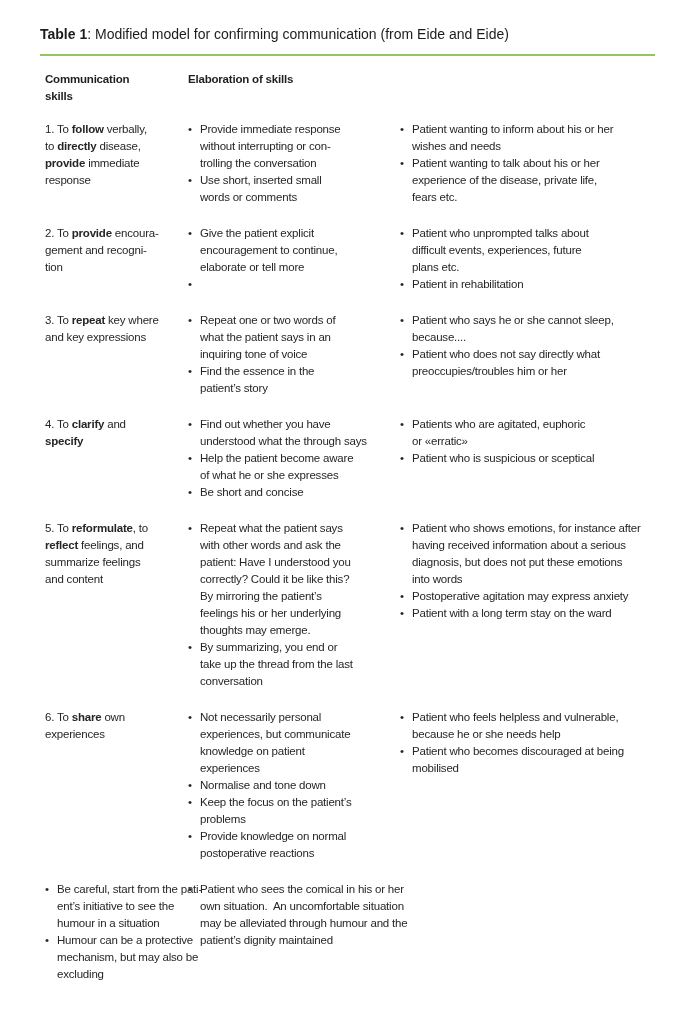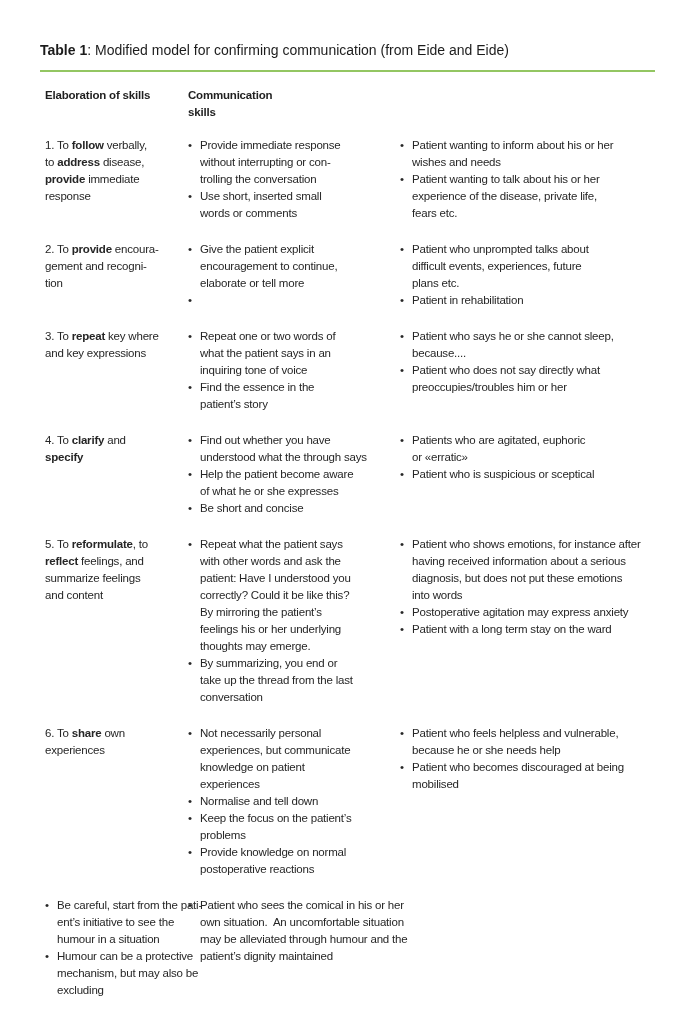--- a/index.html
+++ b/index.html
@@ -5,21 +5,21 @@
   html, body { margin: 0; padding: 0; background: #ffffff; }
   body {
     width: 694px; height: 1024px;
     font-family: "Liberation Sans", sans-serif;
     color: #262626;
     overflow: hidden;
   }
   .page {
     box-sizing: border-box;
     width: 694px; height: 1024px;
-    padding: 40px 39px 0 40px;
+    padding: 24px 39px 0 40px;
     background: #ffffff;
   }
   .title {
     margin: 0 0 10px 0;
     font-size: 14px;
     line-height: 20px;
     color: #1c1c1c;
     white-space: pre;
   }
   .title b { font-weight: bold; }
@@ -50,29 +50,29 @@
 </style>
 </head>
 <body style="color: rgb(38, 38, 38);">
 
 <div class="page">
   <p class="title"><b>Table 1</b><span>: Modified model for confirming communication (from Eide and Eide)</span></p>
 
   <div class="rule top" style="background: rgb(147, 198, 98);"></div>
 
   <div class="row hdr">
-    <div class="cell">Elaboration of skills</div>
     <div class="cell">Communication
 skills</div>
+    <div class="cell">Elaboration of skills</div>
   </div>
 
   <div>
       <div class="row body-row">
         <div class="cell"><span>1. To </span><b>follow</b><span> verbally,
-to </span><b>address</b><span> disease,
+to </span><b>directly</b><span> disease,
 </span><b>provide</b><span> immediate
 response</span></div>
         <div class="cell"><div class="bullet"><span class="marker">•</span><span class="btext">Provide immediate response
 without interrupting or con-
 trolling the conversation</span></div><div class="bullet"><span class="marker">•</span><span class="btext">Use short, inserted small
 words or comments</span></div></div>
         <div class="cell"><div class="bullet"><span class="marker">•</span><span class="btext">Patient wanting to inform about his or her
 wishes and needs</span></div><div class="bullet"><span class="marker">•</span><span class="btext">Patient wanting to talk about his or her
 experience of the disease, private life,
 fears etc.</span></div></div>
@@ -126,21 +126,21 @@
 having received information about a serious
 diagnosis, but does not put these emotions
 into words</span></div><div class="bullet"><span class="marker">•</span><span class="btext">Postoperative agitation may express anxiety</span></div><div class="bullet"><span class="marker">•</span><span class="btext">Patient with a long term stay on the ward</span></div></div>
       </div>
       <div class="row body-row">
         <div class="cell"><span>6. To </span><b>share</b><span> own
 experiences</span></div>
         <div class="cell"><div class="bullet"><span class="marker">•</span><span class="btext">Not necessarily personal
 experiences, but communicate
 knowledge on patient
-experiences</span></div><div class="bullet"><span class="marker">•</span><span class="btext">Normalise and tell down</span></div><div class="bullet"><span class="marker">•</span><span class="btext">Keep the focus on the patient’s
+experiences</span></div><div class="bullet"><span class="marker">•</span><span class="btext">Normalise and tone down</span></div><div class="bullet"><span class="marker">•</span><span class="btext">Keep the focus on the patient’s
 problems</span></div><div class="bullet"><span class="marker">•</span><span class="btext">Provide knowledge on normal
 postoperative reactions</span></div></div>
         <div class="cell"><div class="bullet"><span class="marker">•</span><span class="btext">Patient who feels helpless and vulnerable,
 because he or she needs help</span></div><div class="bullet"><span class="marker">•</span><span class="btext">Patient who becomes discouraged at being
 mobilised</span></div></div>
       </div>
       <div class="row body-row">
         <div class="cell"><div class="bullet"><span class="marker">•</span><span class="btext">Be careful, start from the pati-
 ent’s initiative to see the
 humour in a situation</span></div><div class="bullet"><span class="marker">•</span><span class="btext">Humour can be a protective

